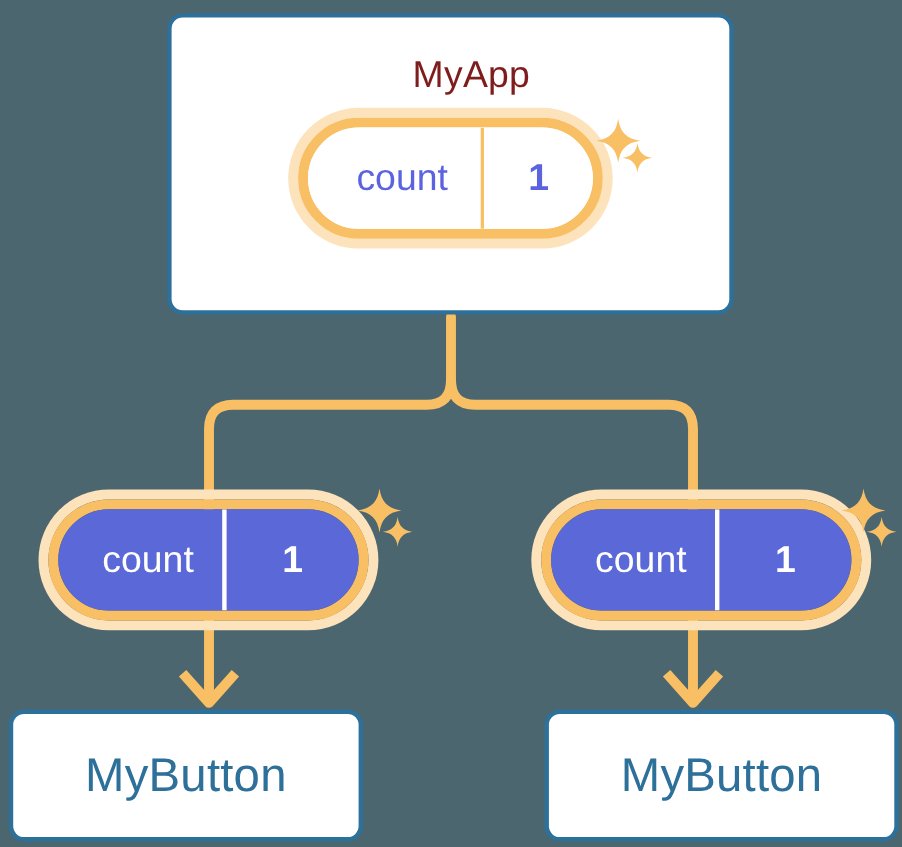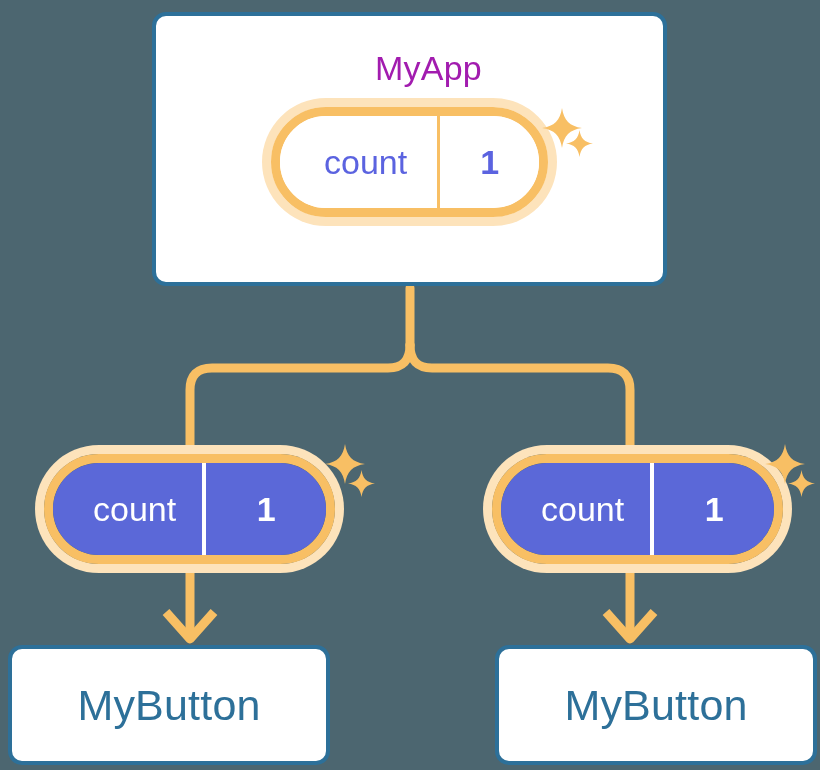--- a/index.html
+++ b/index.html
@@ -192,21 +192,21 @@
 
       <path d="M 190,562 L 190,640" stroke="#f8bf64"></path>
       <path d="M 166,612 L 190,639 L 214,612" stroke="#f8bf64"></path>
 
       <path d="M 630,562 L 630,640" stroke="#f8bf64"></path>
       <path d="M 606,612 L 630,639 L 654,612" stroke="#f8bf64"></path>
     </g>
   </svg>
 
   <div id="app-card" class="card" style="border-color: rgb(45, 112, 153); background: rgb(255, 255, 255);">
-    <div class="card-title" style="color: #a21caf; padding-left: 38px;">MyApp</div>
+    <div class="card-title" style="color: #7f1d1d; padding-left: 38px;">MyApp</div>
   </div>
 
   <div id="pill-root" class="pill light">
     <div class="pill-ring" style="border-color: rgb(248, 191, 100); box-shadow: rgb(253, 227, 187) 0px 0px 0px 9px;"></div>
     <div class="pill-inner">
       <div class="pill-key" style="color: rgb(91, 99, 224); border-right-color: rgb(248, 191, 100);">count</div>
       <div class="pill-val" style="color: rgb(91, 99, 224);">1</div>
     </div>
   </div>
 

